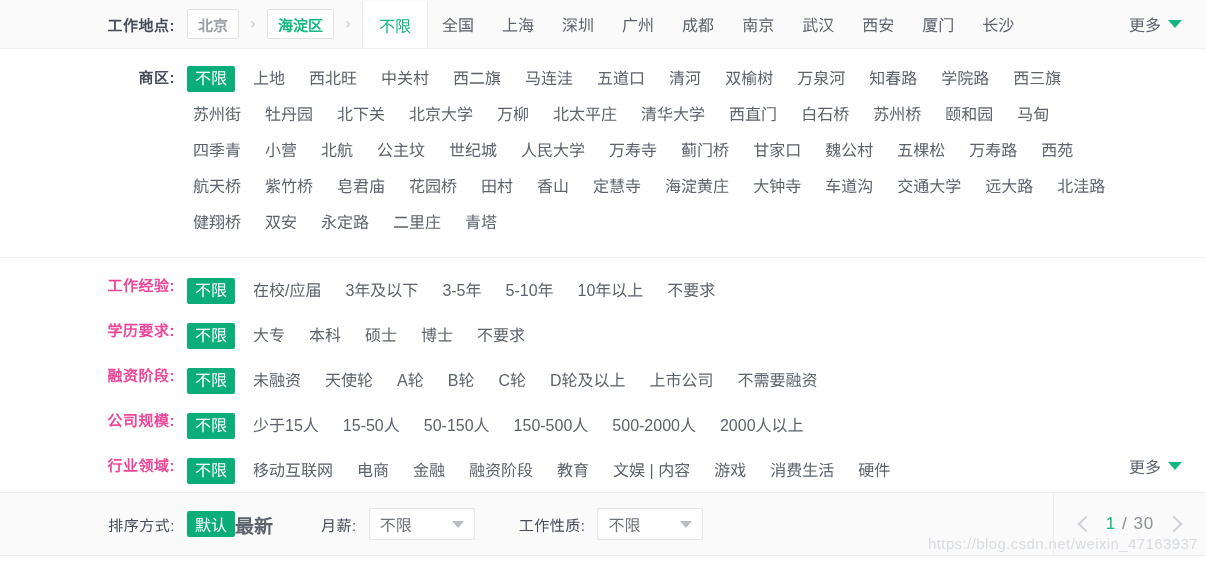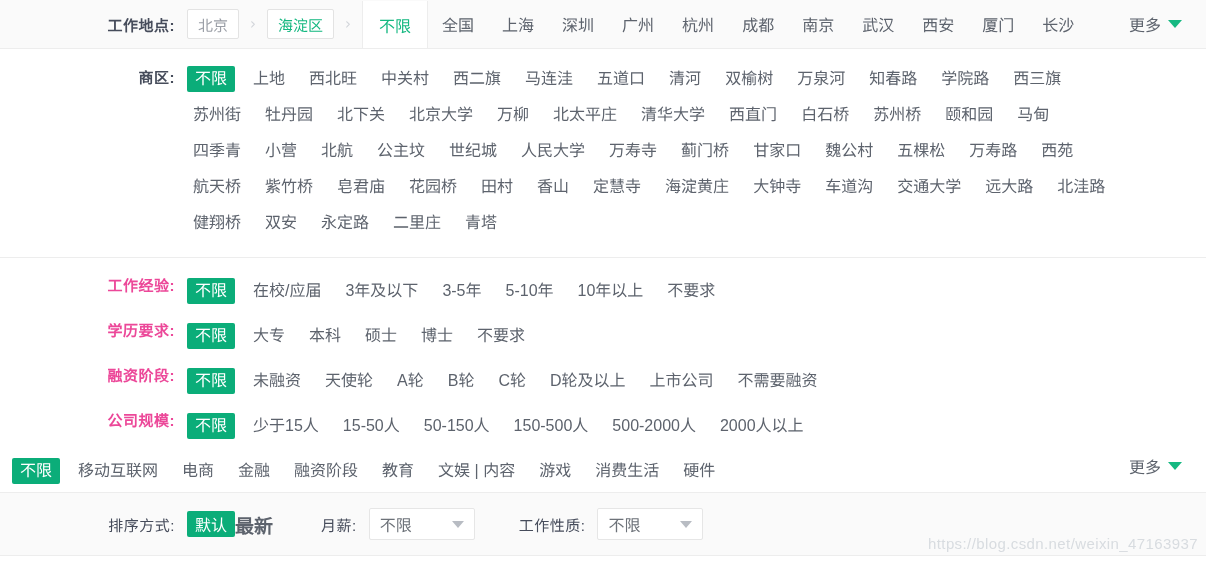--- a/index.html
+++ b/index.html
@@ -51,20 +51,21 @@
     color: #464c5b;
     font-size: 15px;
     letter-spacing: .5px;
   }
 
   .crumb-wrap {
     display: flex;
     align-items: center;
     margin-left: 12px;
     height: 48px;
+    font-weight: bold;
   }
   .crumb-box {
     display: inline-flex;
     align-items: center;
     justify-content: center;
     height: 30px;
     min-width: 52px;
     padding: 0 10px;
     box-sizing: border-box;
     border: 1px solid #e3e3e3;
@@ -370,21 +371,20 @@
         <span class="crumb-box teal">海淀区</span>
         <span class="crumb-sep">›</span>
       </div>
 
       <div class="city-tab-active">不限</div>
 
       <div class="city-item">全国</div>
       <div class="city-item">上海</div>
       <div class="city-item">深圳</div>
       <div class="city-item">广州</div>
-      <div class="city-item">杭州</div>
       <div class="city-item">成都</div>
       <div class="city-item">南京</div>
       <div class="city-item">武汉</div>
       <div class="city-item">西安</div>
       <div class="city-item">厦门</div>
       <div class="city-item">长沙</div>
 
       <div style="flex:1"></div>
 
       <div class="more-btn">
@@ -500,20 +500,21 @@
           <span class="chip active">不限</span>
           <span class="chip">少于15人</span>
           <span class="chip">15-50人</span>
           <span class="chip">50-150人</span>
           <span class="chip">150-500人</span>
           <span class="chip">500-2000人</span>
           <span class="chip">2000人以上</span>
         </div>
       </div>
       <div class="frow">
+        <div class="frow-label">行业领域:</div>
         <div class="frow-items">
           <span class="chip active">不限</span>
           <span class="chip">移动互联网</span>
           <span class="chip">电商</span>
           <span class="chip">金融</span>
           <span class="chip">融资阶段</span>
           <span class="chip">教育</span>
           <span class="chip">文娱 | 内容</span>
           <span class="chip">游戏</span>
           <span class="chip">消费生活</span>
@@ -548,17 +549,22 @@
     </span>
 
     <span class="spacer-md"></span>
 
     <span class="sort-label">工作性质:</span>
     <span class="select-box">
       <span class="sel-val">不限</span>
       <span class="sel-caret"></span>
     </span>
 
+    <div class="pager">
+      <span class="pg-arrow pg-prev"></span>
+      <span class="pg-text"><span class="pg-cur">1</span> <span>/</span> <span>30</span></span>
+      <span class="pg-arrow pg-next"></span>
+    </div>
   </div>
 
   <div class="watermark">https://blog.csdn.net/weixin_47163937</div>
 
 </div>
 
 </body></html>

